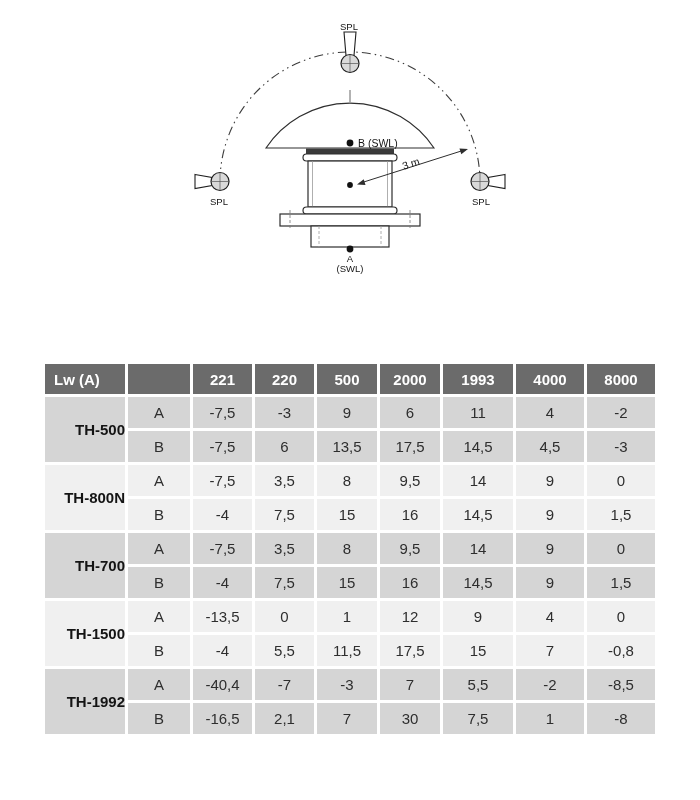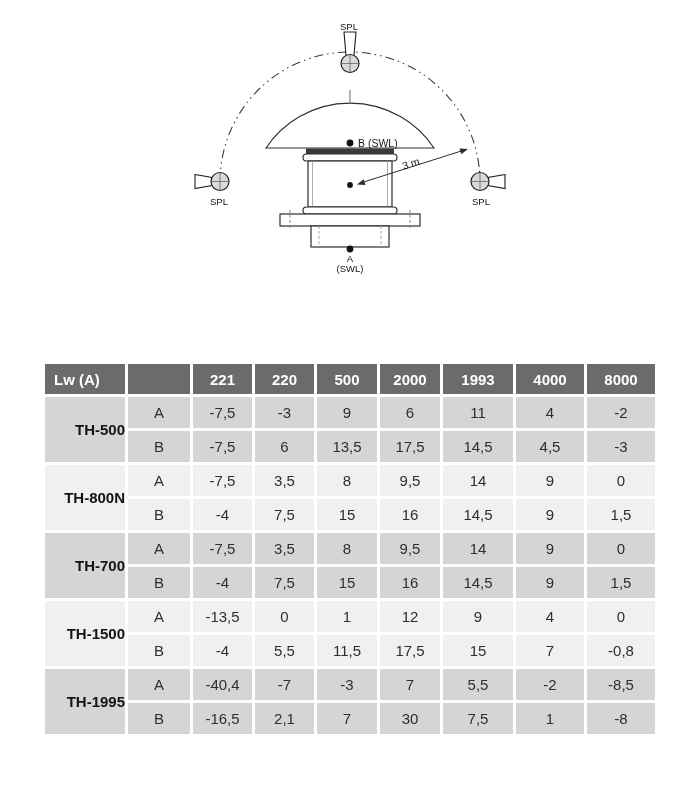--- a/index.html
+++ b/index.html
@@ -219,21 +219,21 @@
             <td class="point-cell shade-light">B</td>
             <td class="value-cell shade-light">-4</td>
             <td class="value-cell shade-light">5,5</td>
             <td class="value-cell shade-light">11,5</td>
             <td class="value-cell shade-light">17,5</td>
             <td class="value-cell shade-light">15</td>
             <td class="value-cell shade-light">7</td>
             <td class="value-cell shade-light">-0,8</td>
           </tr>
           <tr>
-            <td rowspan="2" class="model-cell shade-dark">TH-1995</td>
+            <td rowspan="2" class="model-cell shade-dark">TH-1992</td>
             <td class="point-cell shade-dark">A</td>
             <td class="value-cell shade-dark">-40,4</td>
             <td class="value-cell shade-dark">-7</td>
             <td class="value-cell shade-dark">-3</td>
             <td class="value-cell shade-dark">7</td>
             <td class="value-cell shade-dark">5,5</td>
             <td class="value-cell shade-dark">-2</td>
             <td class="value-cell shade-dark">-8,5</td>
           </tr>
           <tr>

